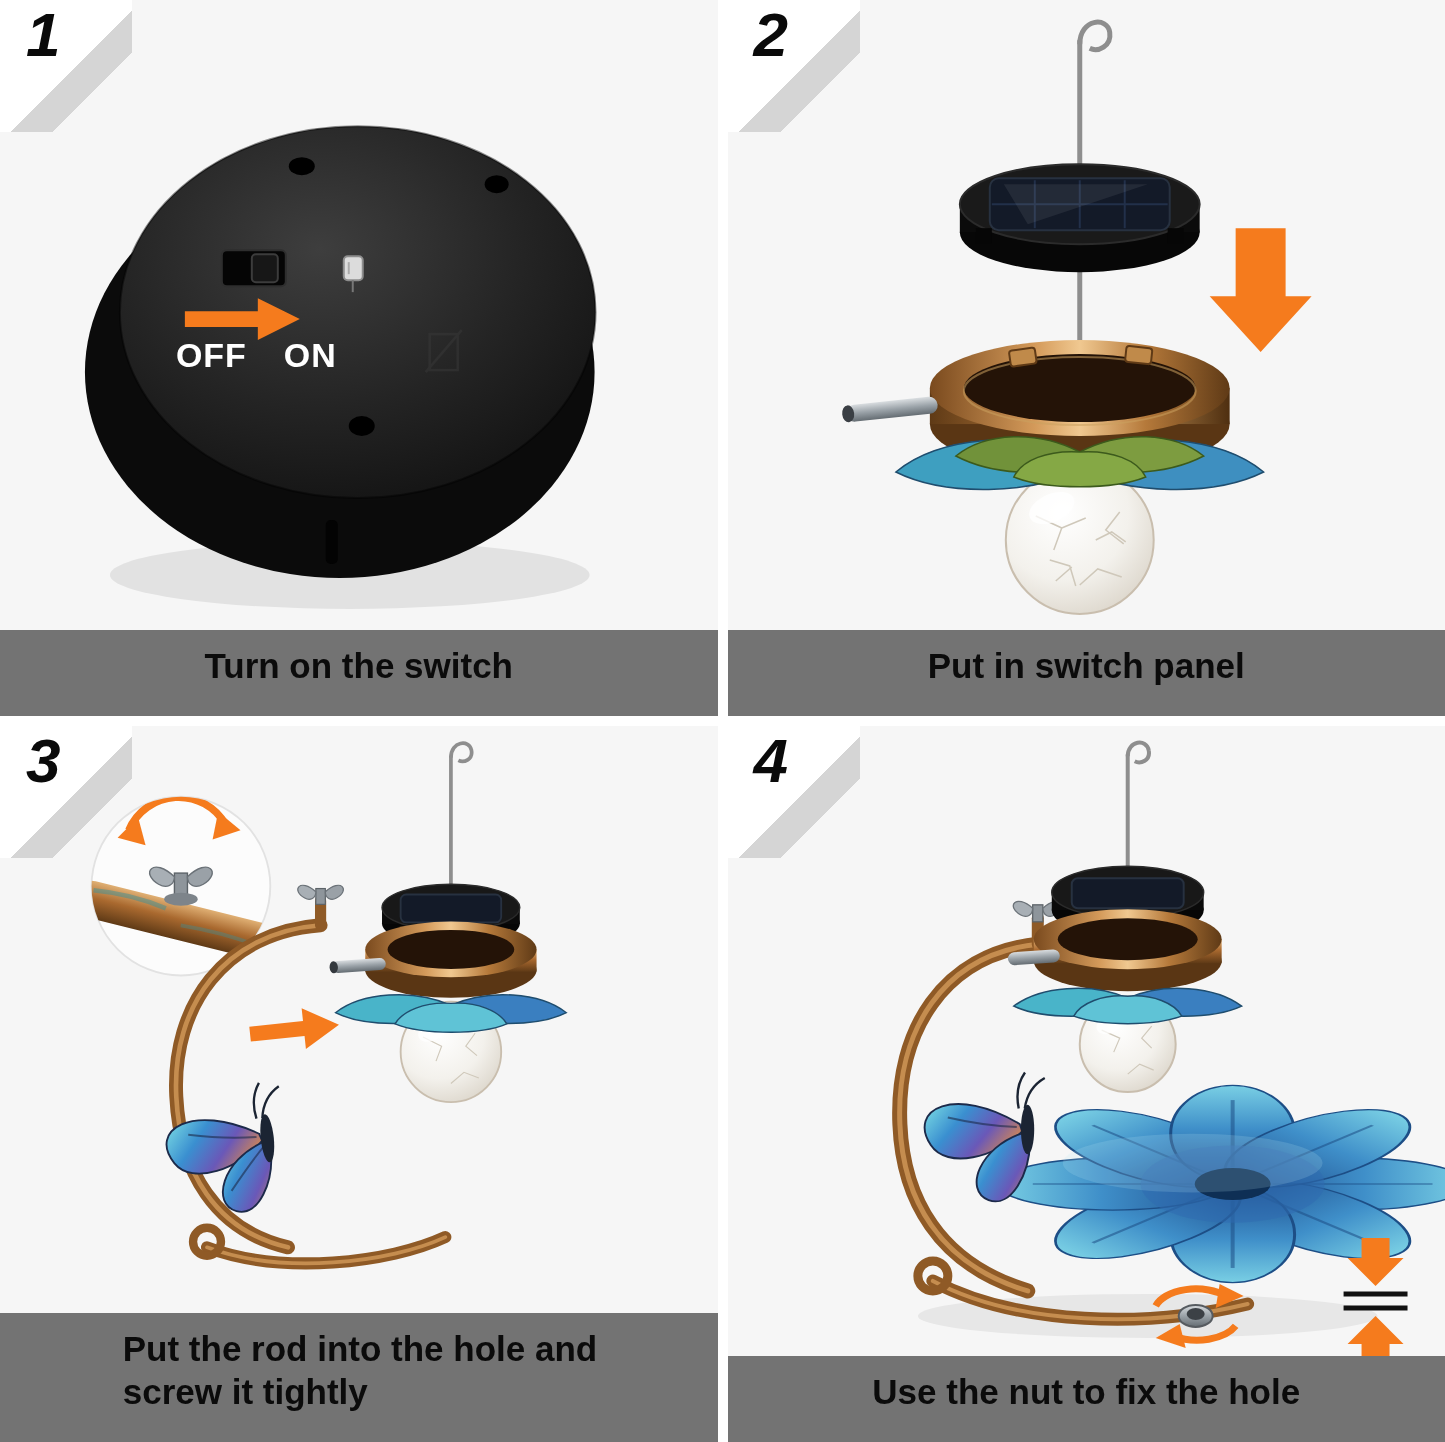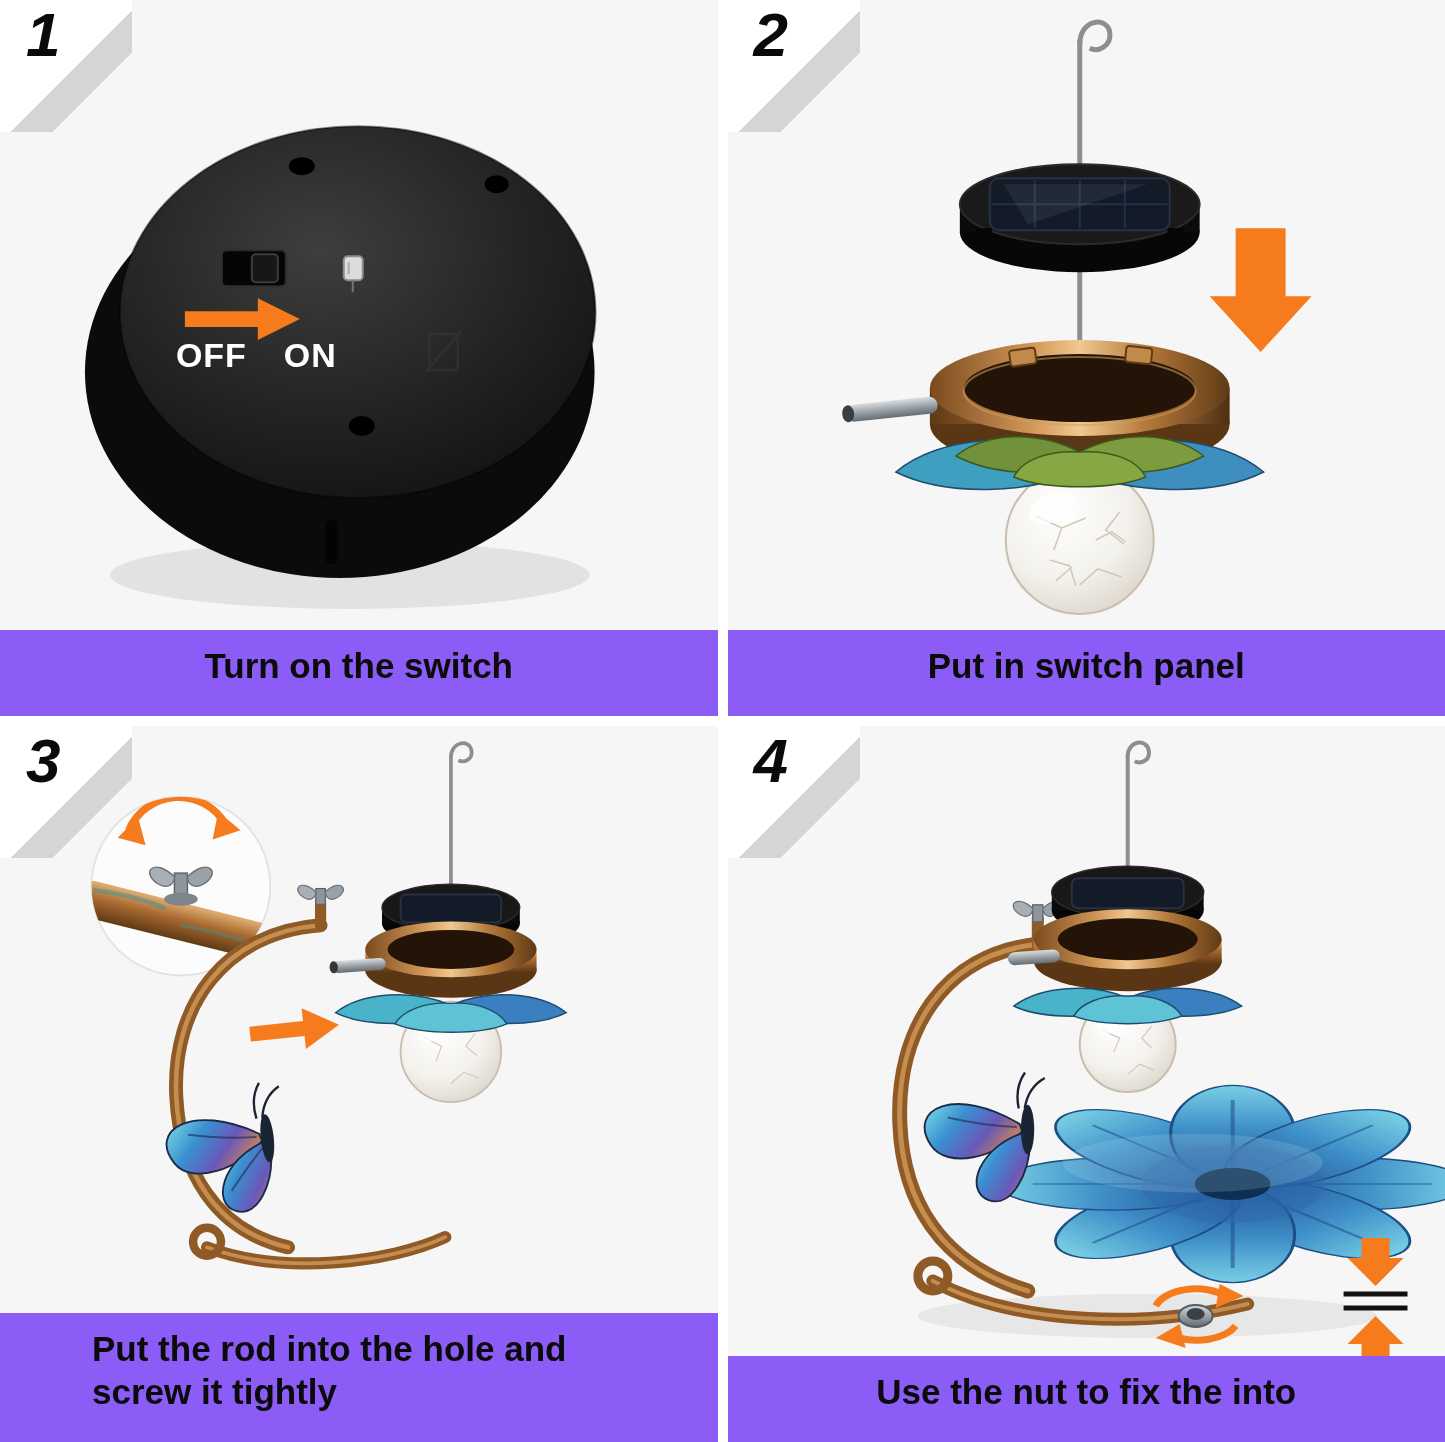--- a/index.html
+++ b/index.html
@@ -9,23 +9,23 @@
     display:grid;grid-template-columns:1fr 1fr;grid-template-rows:1fr 1fr;
     gap:10px;background:#ffffff;overflow:hidden;
     font-family:"Liberation Sans",sans-serif;
   }
   .panel{position:relative;background:#f6f6f6;display:flex;flex-direction:column;overflow:hidden;}
   .photo{flex:1 1 auto;position:relative;}
   .photo svg{position:absolute;inset:0;width:100%;height:100%;}
   .corner{position:absolute;top:0;left:0;width:132px;height:132px;z-index:5;
     background:linear-gradient(135deg,#ffffff 54%,#d5d5d5 54%,#d5d5d5 70%,rgba(213,213,213,0) 70%);}
   .num{position:absolute;top:4px;left:26px;font-size:62px;font-style:italic;font-weight:bold;color:#0a0a0a;line-height:1;}
-  .caption{background:#8b5cf6;color:#0b0b0b;font-weight:bold;font-size:35px;line-height:1.25;
+  .caption{background:#737373;color:#0b0b0b;font-weight:bold;font-size:35px;line-height:1.25;
     padding:14px 24px 28px;display:flex;align-items:center;justify-content:center;text-align:center;min-height:78px;}
-  .caption.left{justify-content:flex-start;text-align:left;padding-left:92px;}
+  .caption.left{justify-content:center;text-align:left;padding-left:92px;}
   .caption.left span{display:block;max-width:540px;}
   svg text{font-family:"Liberation Sans",sans-serif;}
   .cap-inner{display:inline-block;}
 </style>
 </head>
 <body>
 
 <div class="sheet">
 
   <section class="panel">
@@ -441,17 +441,17 @@
           <line x1="616" y1="568" x2="680" y2="568" stroke="#111111" stroke-width="5"></line>
           <line x1="616" y1="582" x2="680" y2="582" stroke="#111111" stroke-width="5"></line>
           <polygon points="648,590 676,618 662,618 662,640 634,640 634,618 620,618" fill="#f57b1d"></polygon>
         </g>
       </svg>
       <div class="corner">
         <span class="num">4</span>
       </div>
     </div>
     <div class="caption">
-      <span class="cap-inner">Use the nut to fix the into</span>
+      <span class="cap-inner">Use the nut to fix the hole</span>
     </div>
   </section>
 
 </div>
 
 </body></html>

